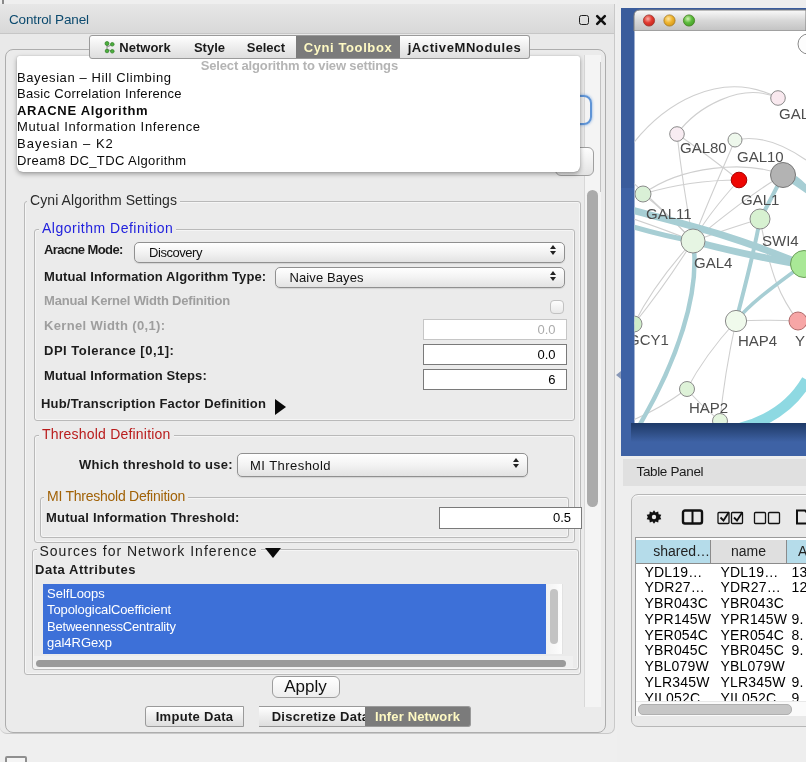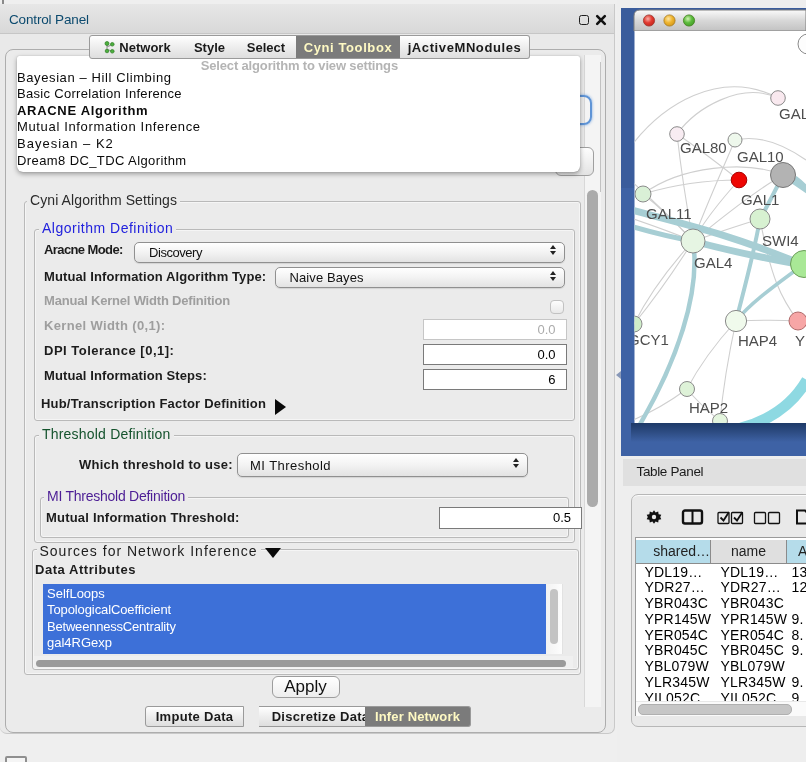--- a/index.html
+++ b/index.html
@@ -71,32 +71,32 @@
   <div class="lbl dis" style="left:44px;top:314.2px;letter-spacing:0.35px;">Kernel Width (0,1):</div>
   <div class="inp gray" style="left:422.5px;top:315px;width:132px;height:19px;line-height:19px;">0.0</div>
   <div class="lbl" style="left:44px;top:339.2px;letter-spacing:0.5px;">DPI Tolerance [0,1]:</div>
   <div class="inp" style="left:422.5px;top:340px;width:132px;height:19px;line-height:19px;">0.0</div>
   <div class="lbl" style="left:44px;top:364.2px;letter-spacing:0.1px;">Mutual Information Steps:</div>
   <div class="inp" style="left:422.5px;top:365px;width:132px;height:19px;line-height:19px;">6</div>
   <div class="lbl" style="left:41px;top:392.4px;letter-spacing:0.2px;">Hub/Transcription Factor Definition</div>
   <div class="ab" style="left:275px;top:395px;width:0;height:0;border-top:8px solid transparent;border-bottom:8px solid transparent;border-left:11px solid #0a0a0a;"></div>
 
   <div class="grp" style="left:34px;top:431px;width:539px;height:106px;">
-    <div class="gt" style="left:4px;top:-10px;color:#14532d;letter-spacing:0.2px;">Threshold Definition</div>
+    <div class="gt" style="left:4px;top:-10px;color:#b91c1c;letter-spacing:0.2px;">Threshold Definition</div>
   </div>
   <div class="lbl" style="left:79px;top:452.6px;letter-spacing:0.25px;">Which threshold to use:</div>
   <div class="combo" style="left:237px;top:449px;width:289px;height:22px;">
     <div class="cotext" style="left:12px;top:3.5px;letter-spacing:0.45px;">MI Threshold</div>
     <div class="carr" style="top:4px;">
         <div class="tri-u"></div>
         <div class="tri-d"></div>
       </div>
   </div>
   <div class="grp" style="left:40px;top:493px;width:527px;height:39px;">
-    <div class="gt" style="left:3px;top:-10px;color:#4c1d95;letter-spacing:-0.25px;">MI Threshold Definition</div>
+    <div class="gt" style="left:3px;top:-10px;color:#a16207;letter-spacing:-0.25px;">MI Threshold Definition</div>
   </div>
   <div class="lbl" style="left:46px;top:505.5px;letter-spacing:0.2px;">Mutual Information Threshold:</div>
   <div class="inp" style="left:439px;top:503px;width:131px;height:20px;line-height:20px;">0.5</div>
 
   <div class="grp" style="left:31.5px;top:545px;width:545px;height:119px;">
     <div class="gt" style="left:4px;top:-7px;color:#1d1d1d;letter-spacing:1.0px;">Sources for Network Inference</div>
   </div>
   <div class="ab" style="left:265px;top:544px;width:0;height:0;border-left:8.5px solid transparent;border-right:8.5px solid transparent;border-top:10px solid #0a0a0a;"></div>
   <div class="lbl" style="left:35px;top:558px;letter-spacing:0.55px;">Data Attributes</div>
   <div class="ab" style="left:42.5px;top:580px;width:503px;height:70px;background:#3d70d8;"></div>

